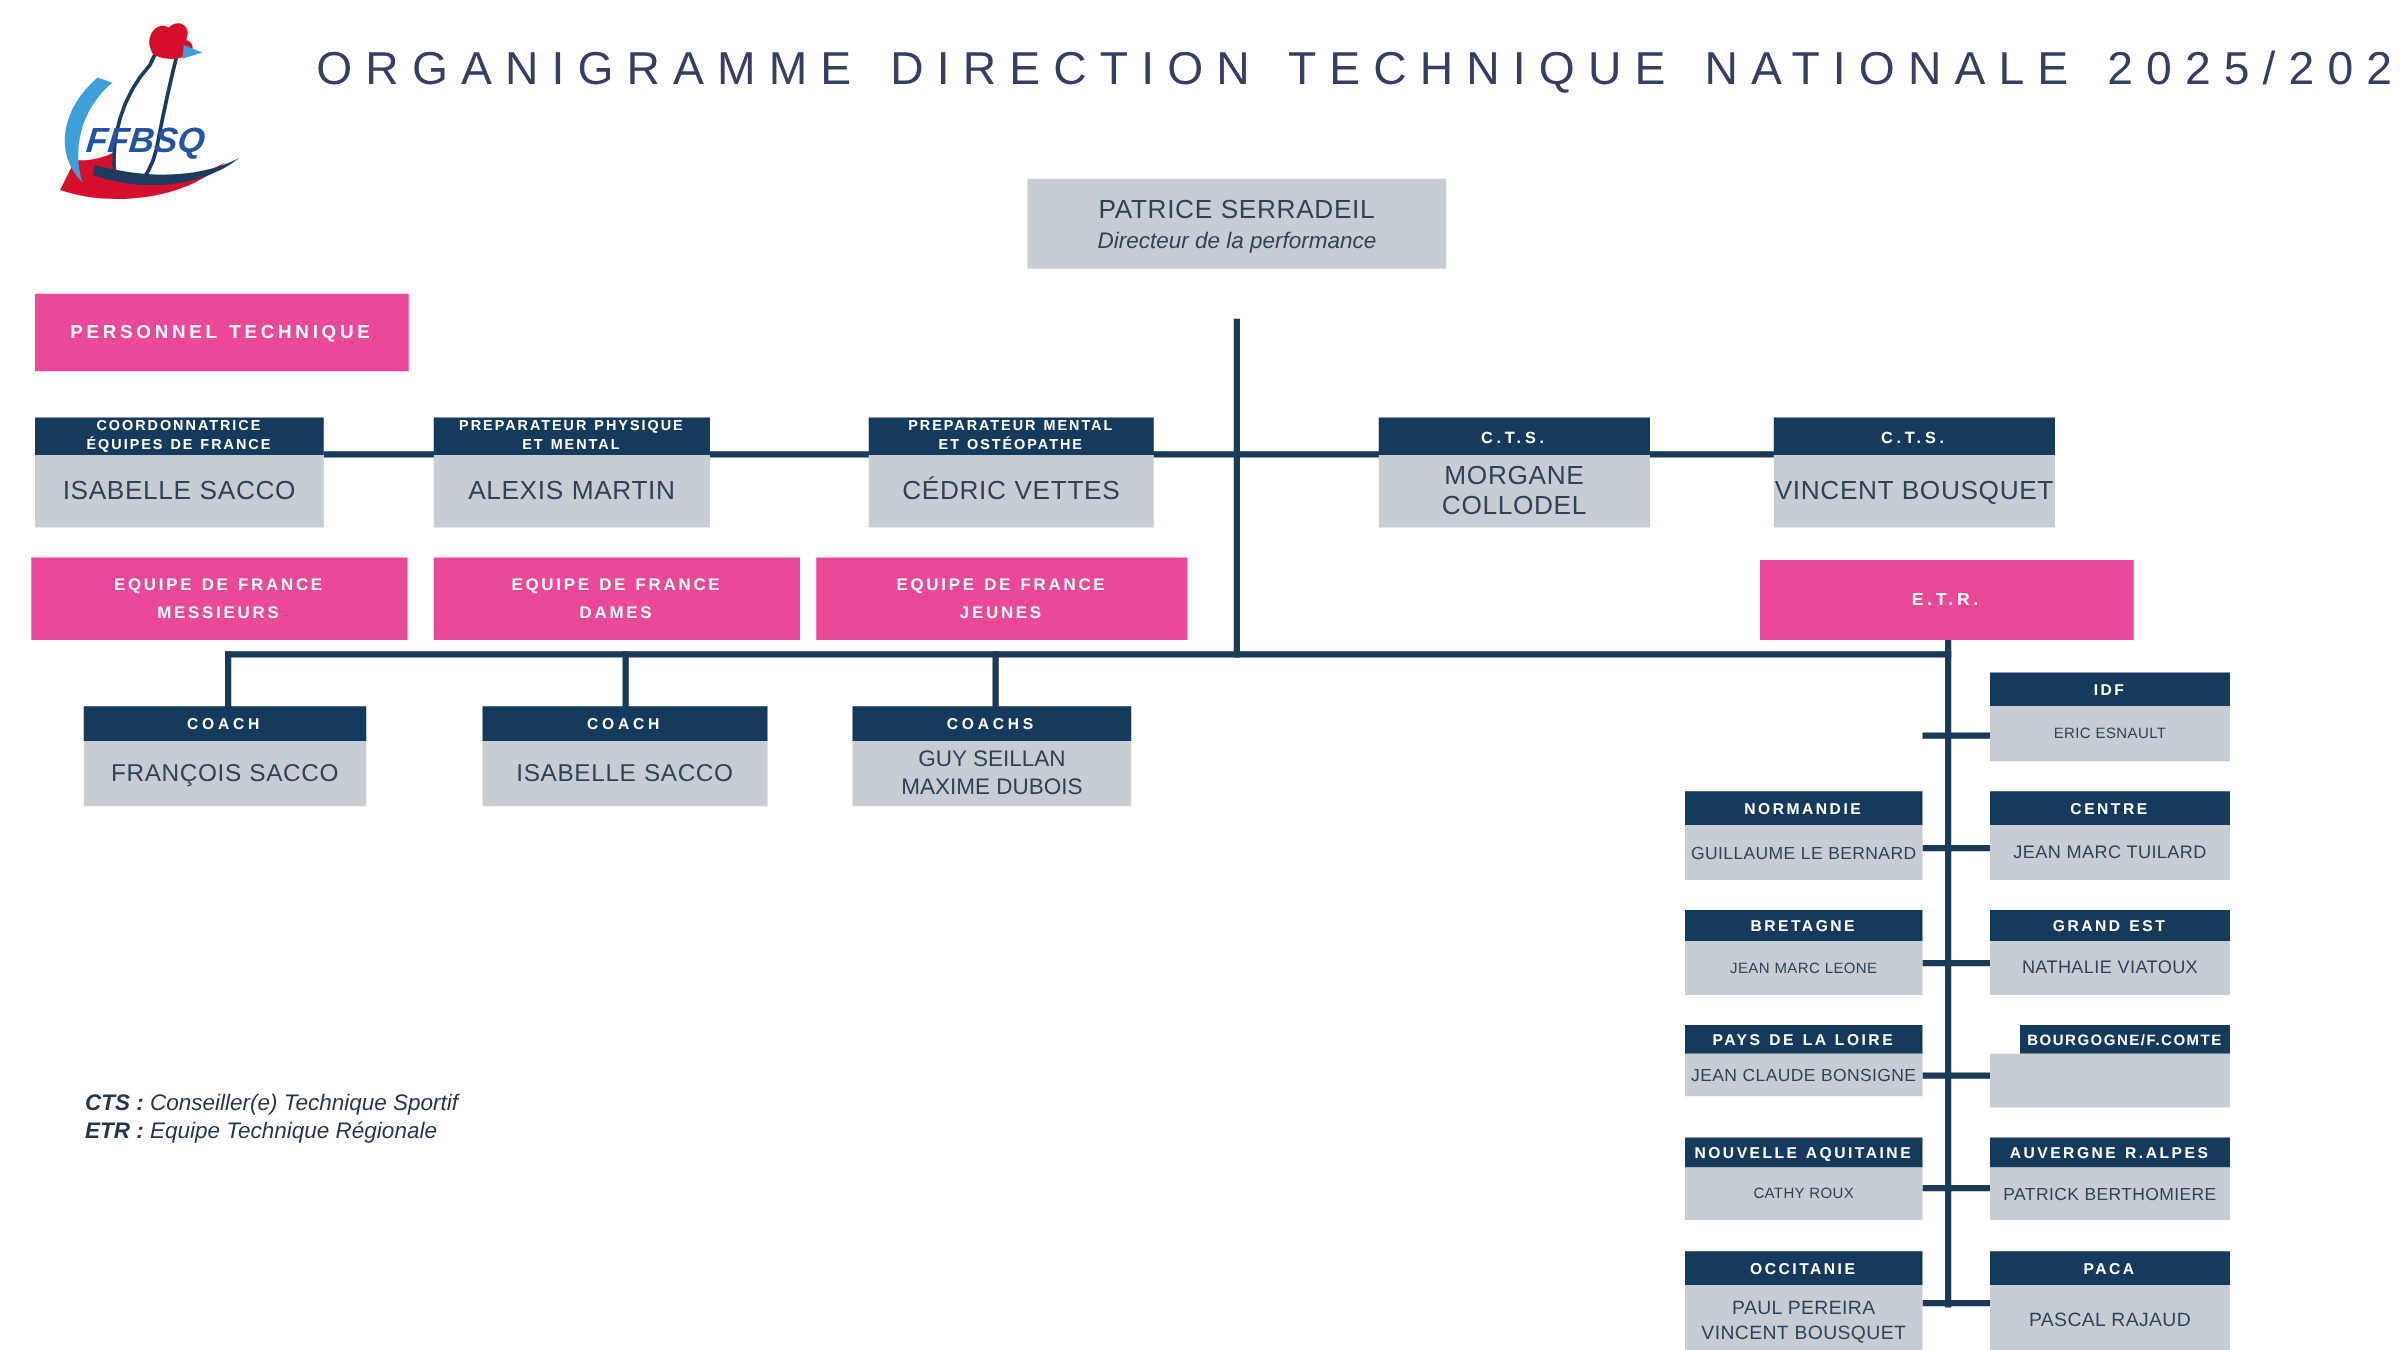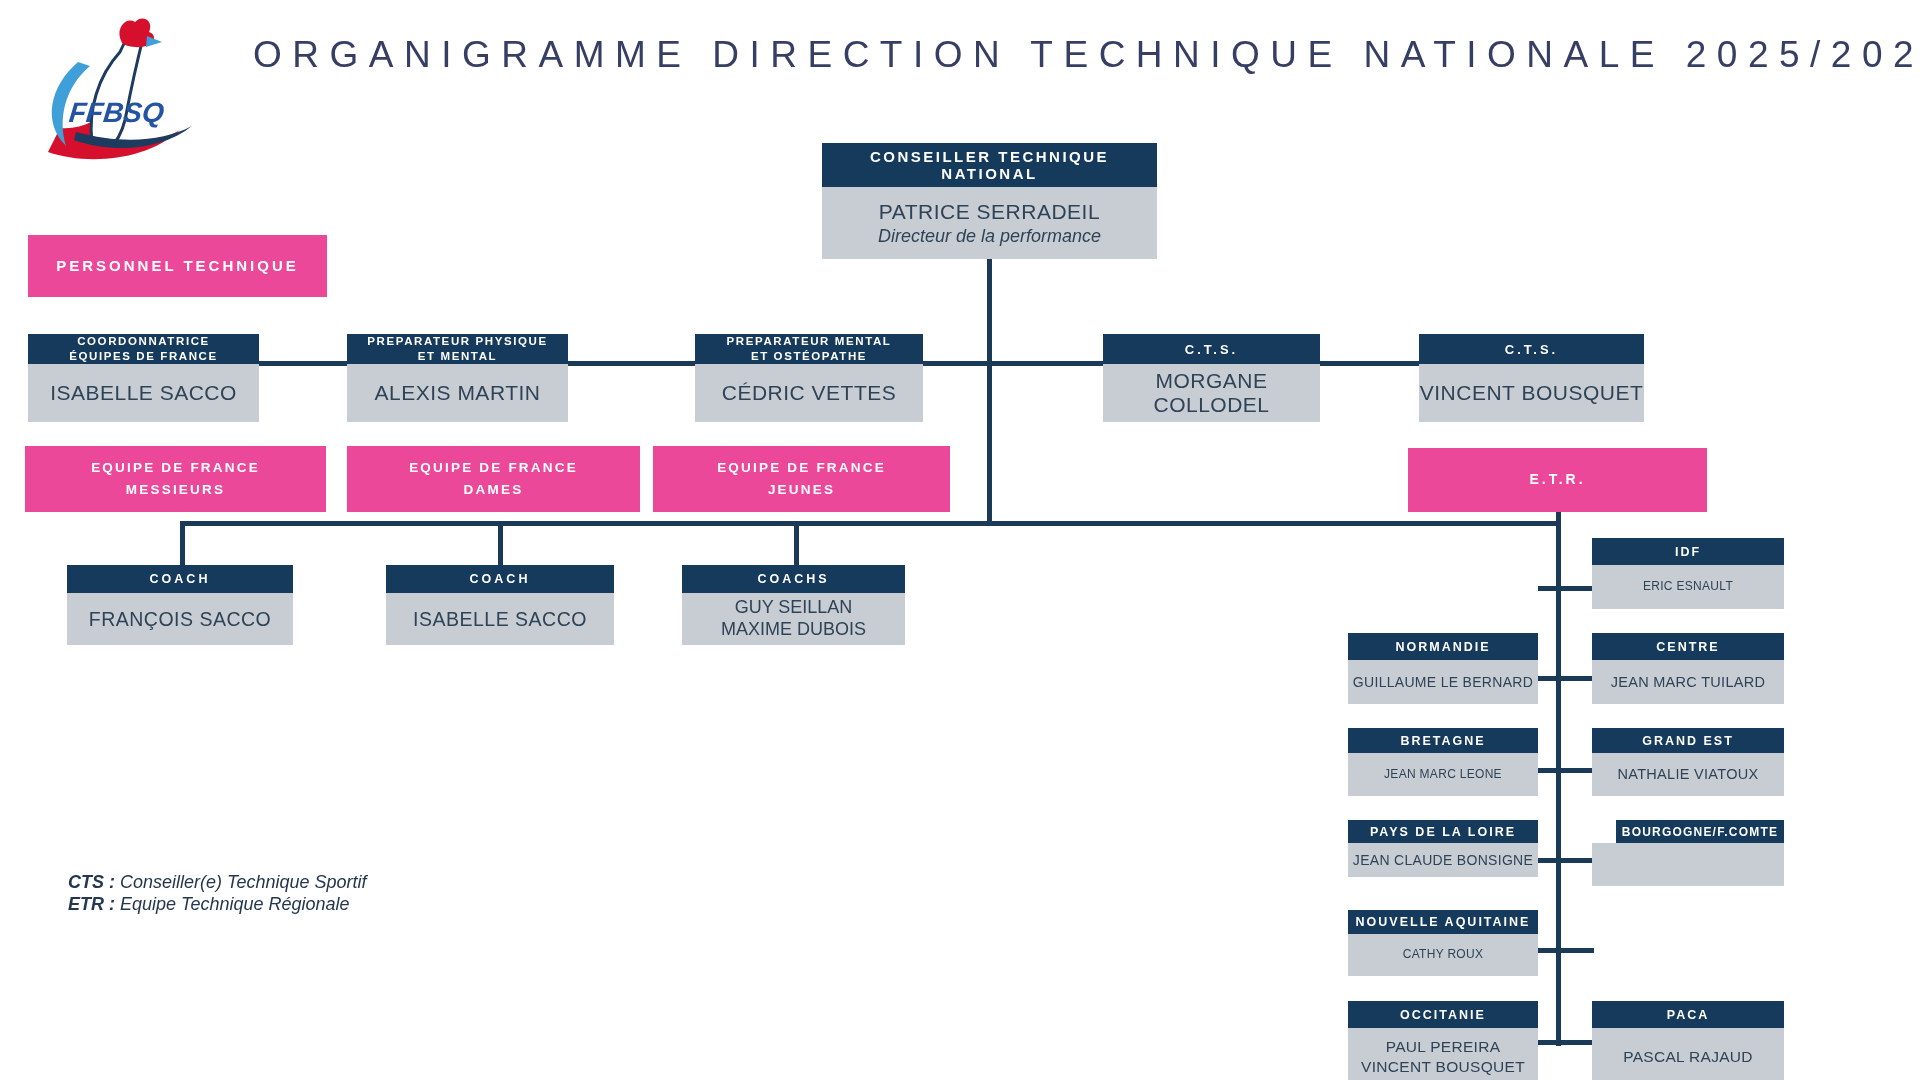--- a/index.html
+++ b/index.html
@@ -52,21 +52,20 @@
   <div class="line" style="left:794px;top:521px;width:5px;height:48px;"></div>
   <div class="line" style="left:1556px;top:512px;width:5px;height:534px;"></div>
   <div class="line" style="left:1538px;top:586px;width:56px;height:5px;"></div>
   <div class="line" style="left:1538px;top:676px;width:56px;height:5px;"></div>
   <div class="line" style="left:1538px;top:768px;width:56px;height:5px;"></div>
   <div class="line" style="left:1538px;top:858px;width:56px;height:5px;"></div>
   <div class="line" style="left:1538px;top:948px;width:56px;height:5px;"></div>
   <div class="line" style="left:1538px;top:1040px;width:56px;height:5px;"></div>
 
   <div class="node" style="left:822px;top:143px;width:335px;">
-    <div class="hdr" style="height:44px;font-size:15px;letter-spacing:2.5px;">CONSEILLER TECHNIQUE NATIONAL</div>
     <div class="bdy" style="height:72px;">
       <span class="name-lg">PATRICE SERRADEIL</span>
       <span class="role">Directeur de la performance</span>
     </div>
   </div>
 
   <div class="red" style="left:28px;top:235px;width:299px;height:62px;font-size:15px;letter-spacing:3px;">
     <span>PERSONNEL TECHNIQUE</span>
   </div>
 
@@ -223,20 +222,28 @@
     </div>
   </div>
   <div class="node" style="left:1592px;top:820px;width:192px;">
     <div class="hdr rhdr" style="height:23px;font-size:12px;letter-spacing:1.2px;margin-left:24px;">
         <span>BOURGOGNE/F.COMTE</span>
       </div>
     <div class="bdy rname" style="height:43px;">
       <span></span>
     </div>
   </div>
+  <div class="node" style="left:1592px;top:910px;width:192px;">
+    <div class="hdr rhdr" style="height:24px;">
+        <span>AUVERGNE R.ALPES</span>
+      </div>
+    <div class="bdy rname" style="height:42px;font-size:14px;">
+      <span>PATRICK BERTHOMIERE</span>
+    </div>
+  </div>
   <div class="node" style="left:1592px;top:1001px;width:192px;">
     <div class="hdr rhdr" style="height:27px;">
         <span>PACA</span>
       </div>
     <div class="bdy rname" style="height:58px;font-size:15.5px;">
       <span>PASCAL RAJAUD</span>
     </div>
   </div>
 
   <div class="legend">

